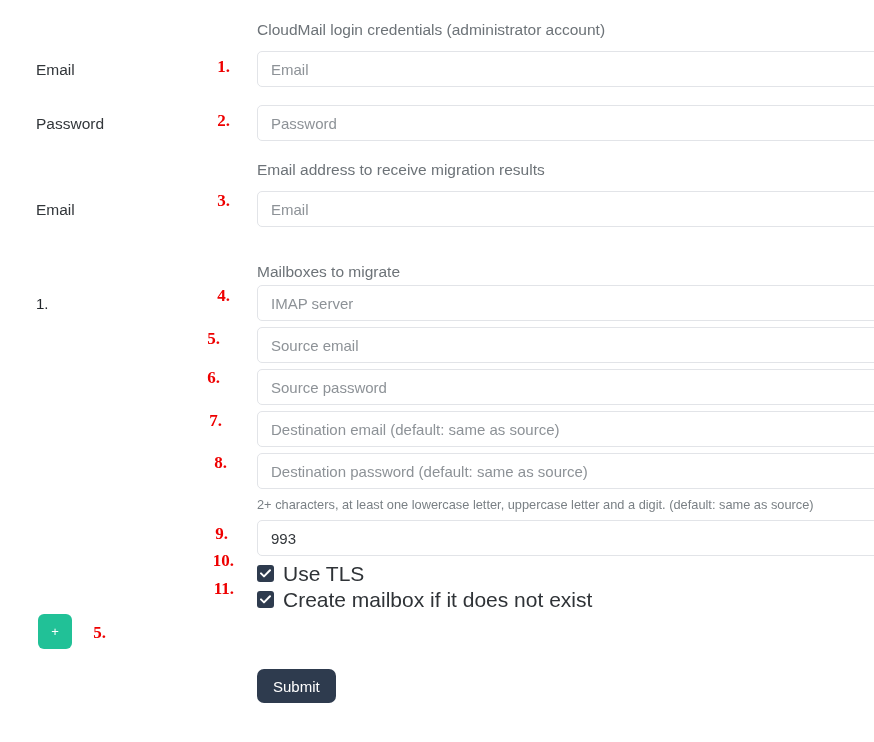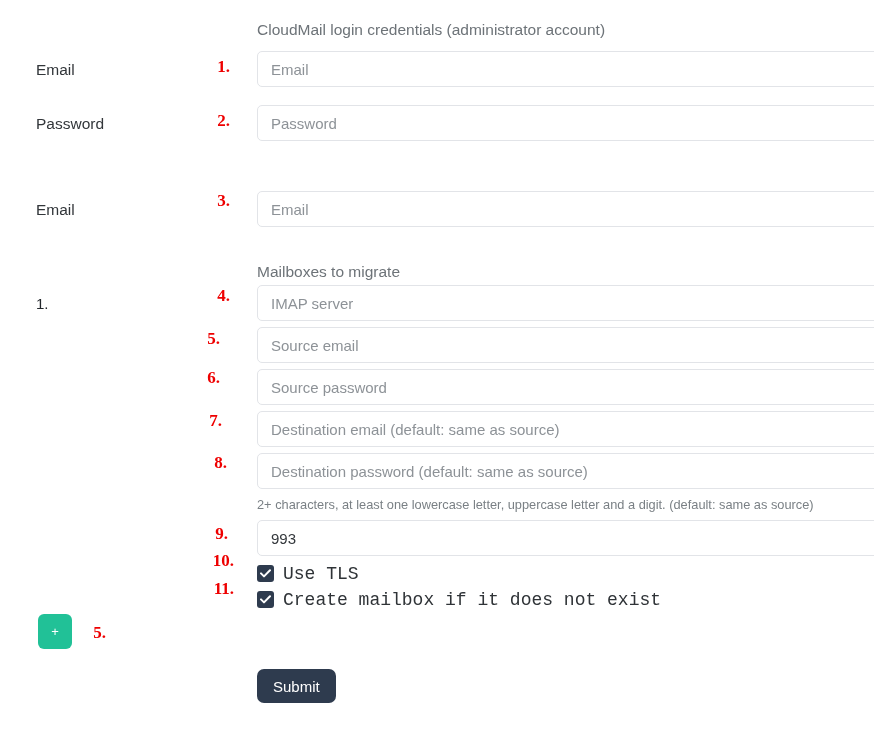--- a/index.html
+++ b/index.html
@@ -141,26 +141,25 @@
     background: #2e3b4e;
     display: inline-flex;
     align-items: center;
     justify-content: center;
     flex: 0 0 auto;
     cursor: pointer;
   }
   .check-box svg { display: block; }
   .check-label {
     margin-left: 9px;
-    font-size: 18px;
+    font-size: 21px;
     color: #2f3337;
     line-height: 1;
     white-space: nowrap;
     cursor: pointer;
-    font-family: Liberation Mono, monospace;
   }
 
   
   .submit-btn {
     position: absolute;
     left: 1px;
     top: 669px;
     height: 34px;
     min-width: 76px;
     box-sizing: border-box;
@@ -206,20 +205,21 @@
   <div class="marker" style="top:624px; left:0; width:106px">5.</div>
 
   <div class="form-col">
 
     <div class="section-title" style="top:22px">CloudMail login credentials (administrator account)</div>
 
     <input class="text-input" type="text" style="top: 51px;" placeholder="Email">
 
     <input class="text-input" type="password" style="top: 105px;" placeholder="Password">
 
+    <div class="section-title" style="top:162px">Email address to receive migration results</div>
 
     <input class="text-input" type="text" style="top: 191px;" placeholder="Email">
 
     <div class="section-title" style="top:264px">Mailboxes to migrate</div>
 
     <input class="text-input" type="text" style="top: 285px;" placeholder="IMAP server">
 
     <input class="text-input" type="text" style="top: 327px;" placeholder="Source email">
 
     <input class="text-input" type="password" style="top: 369px;" placeholder="Source password">

